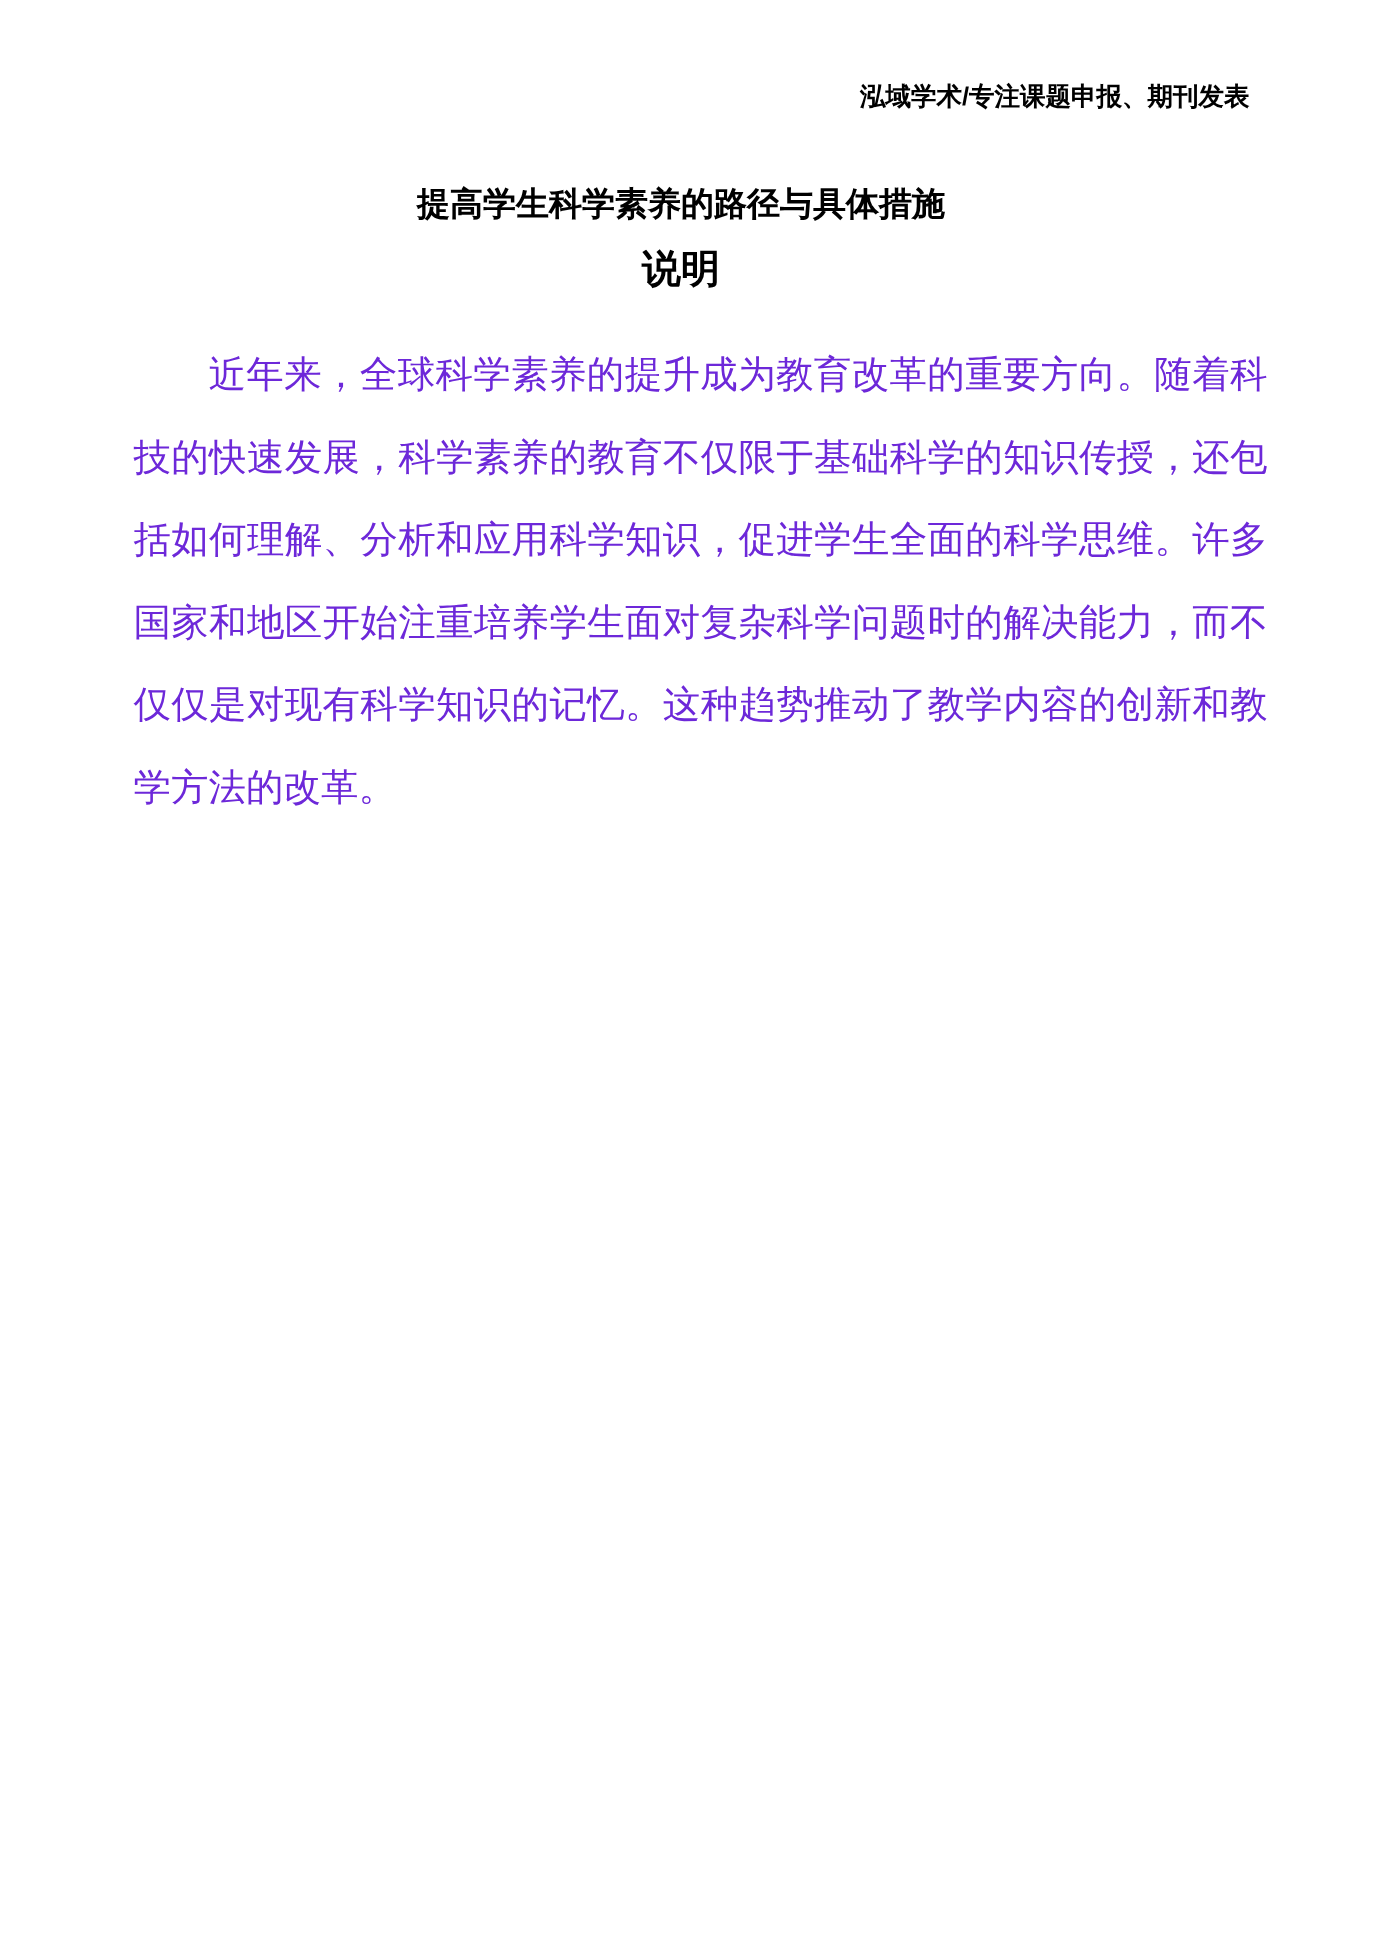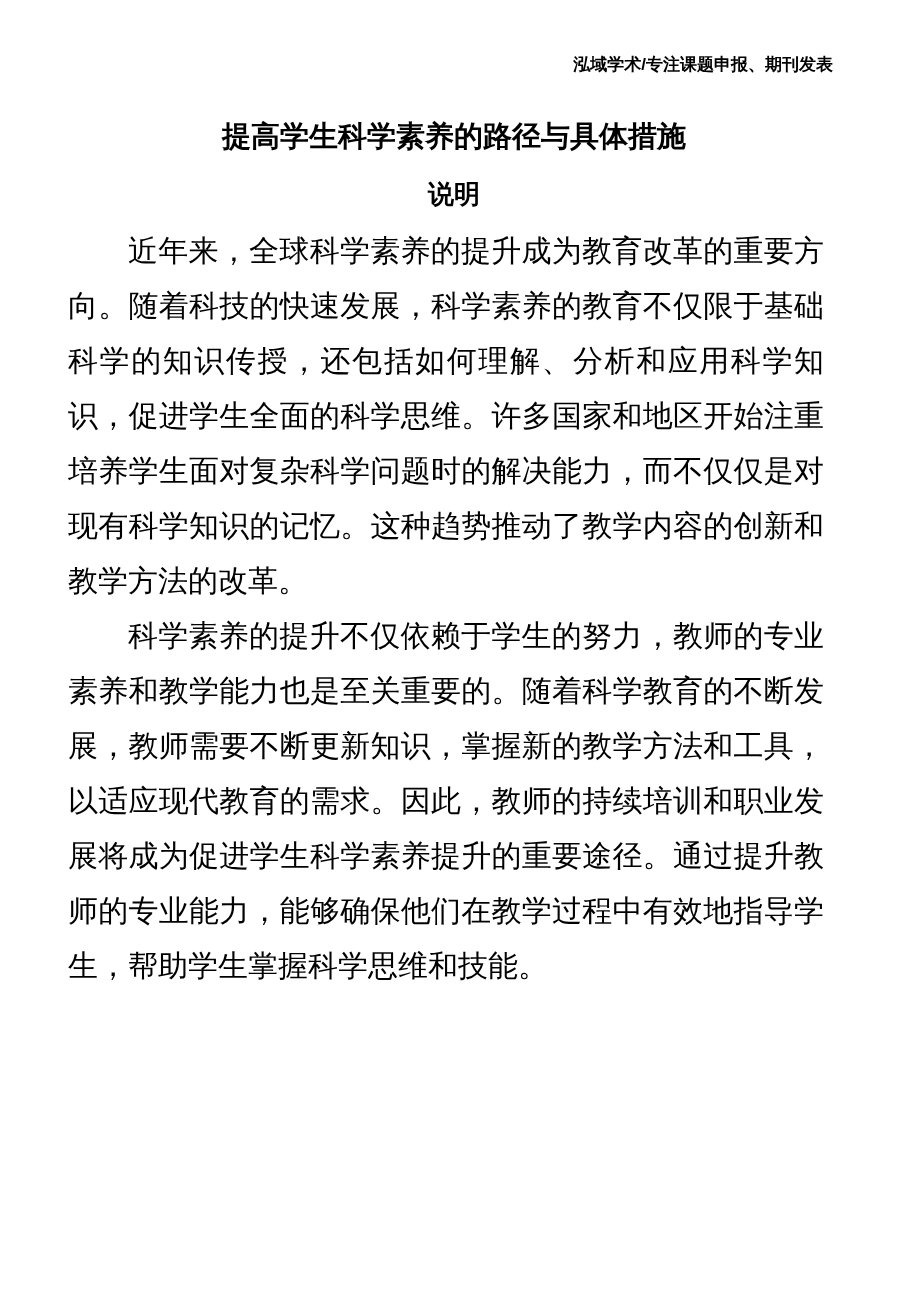--- a/index.html
+++ b/index.html
@@ -31,48 +31,48 @@
   }
   .doc-title {
     position: absolute;
     top: 116px;
     left: 0;
     width: 100%;
     margin: 0;
     text-align: center;
     font-family: "Liberation Sans", sans-serif;
     font-weight: bold;
-    font-size: 29px;
+    font-size: 22px;
     line-height: 40px;
     color: #000000;
   }
   .section-heading {
     position: absolute;
-    top: 175px;
+    top: 160px;
     left: 0;
     width: 100%;
     margin: 0;
     text-align: center;
     font-family: "Liberation Sans", sans-serif;
     font-weight: bold;
     font-size: 26px;
     line-height: 38px;
     color: #000000;
   }
   .doc-body {
     position: absolute;
     top: 223px;
-    left: 68px;
+    left: 89px;
     width: 756px;
     font-family: "Liberation Serif", serif;
-    font-size: 30px;
+    font-size: 25px;
     line-height: 55px;
     text-align: justify;
     text-justify: inter-ideograph;
-    color: #000000;
+    color: #6d28d9;
   }
   .doc-body p {
     margin: 0;
     padding: 0;
     text-indent: 2em;
   }
   .page-footer {
     position: absolute;
     top: 1255px;
     left: 0;
@@ -93,17 +93,16 @@
   <div class="page-header">
     <span>泓域学术/专注课题申报、期刊发表</span>
   </div>
 
   <h1 class="doc-title">提高学生科学素养的路径与具体措施</h1>
 
   <h2 class="section-heading">说明</h2>
 
   <div class="doc-body">
     <p>近年来，全球科学素养的提升成为教育改革的重要方向。随着科技的快速发展，科学素养的教育不仅限于基础科学的知识传授，还包括如何理解、分析和应用科学知识，促进学生全面的科学思维。许多国家和地区开始注重培养学生面对复杂科学问题时的解决能力，而不仅仅是对现有科学知识的记忆。这种趋势推动了教学内容的创新和教学方法的改革。</p>
-    <p>科学素养的提升不仅依赖于学生的努力，教师的专业素养和教学能力也是至关重要的。随着科学教育的不断发展，教师需要不断更新知识，掌握新的教学方法和工具，以适应现代教育的需求。因此，教师的持续培训和职业发展将成为促进学生科学素养提升的重要途径。通过提升教师的专业能力，能够确保他们在教学过程中有效地指导学生，帮助学生掌握科学思维和技能。</p>
   </div>
 
 
 </div>
 
 </body></html>

